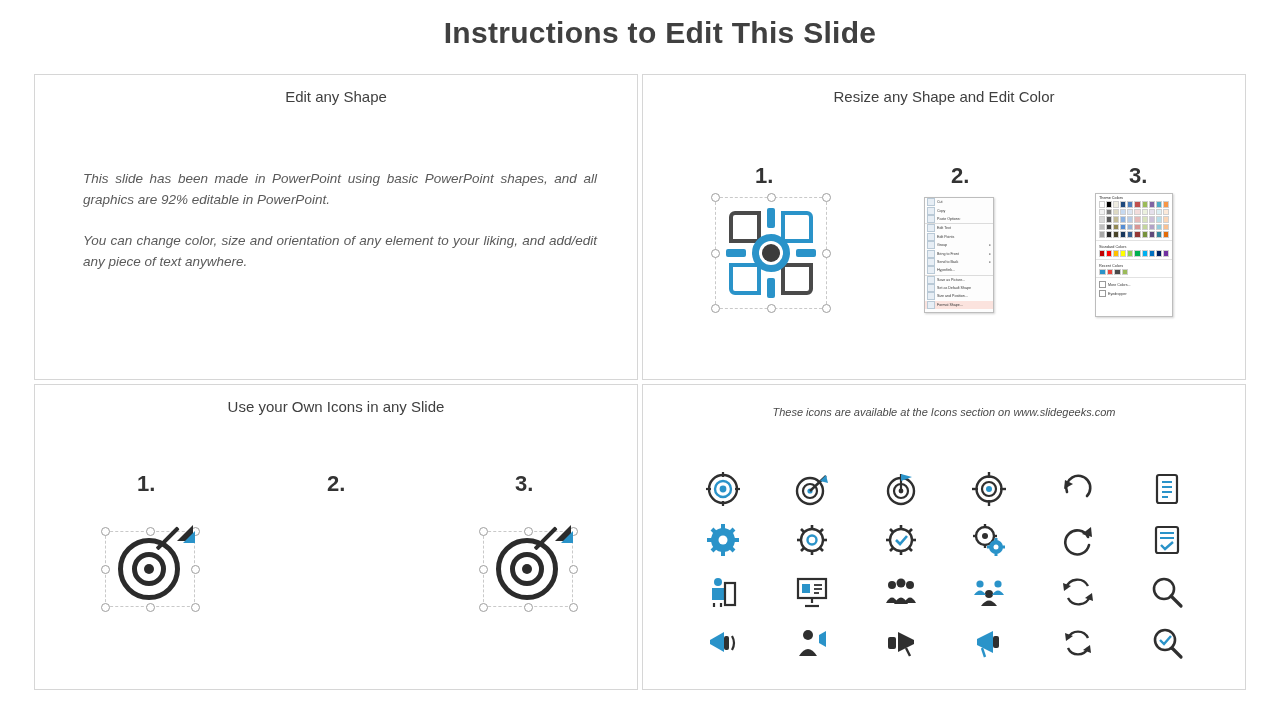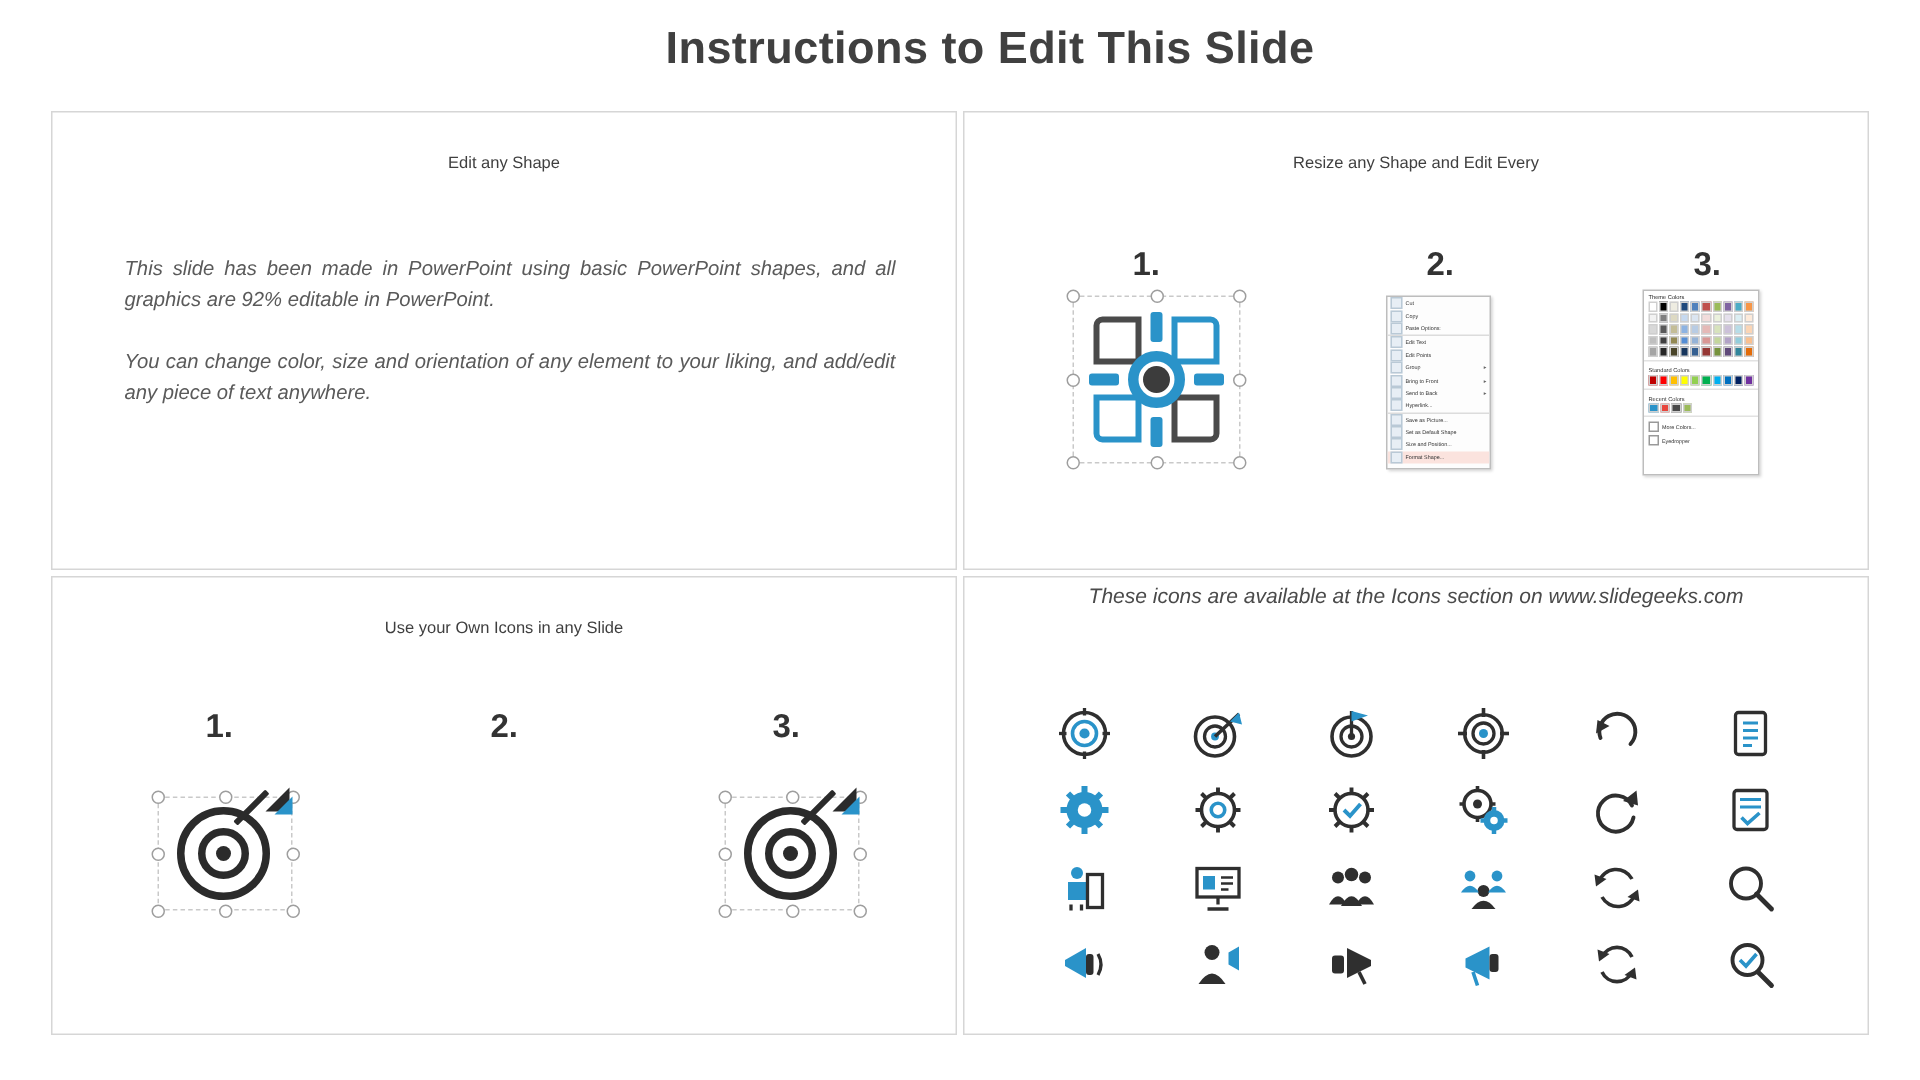--- a/index.html
+++ b/index.html
@@ -45,30 +45,30 @@
     gap: 4px 4px;
   }
   .panel {
     border: 1px solid #d6d6d6;
     background: #ffffff;
     position: relative;
     box-sizing: border-box;
   }
   .panel-title {
     text-align: center;
-    font-size: 11px;
+    font-size: 15px;
     color: #3f3f3f;
-    margin-top: 28px;
+    margin-top: 13px;
   }
   .panel-sub {
     text-align: center;
-    font-size: 14px;
+    font-size: 11px;
     color: #4a4a4a;
     font-style: italic;
-    margin-top: 4px;
+    margin-top: 21px;
   }
   
   .body-text {
     position: absolute;
     left: 48px;
     right: 40px;
     font-size: 13.5px;
     font-style: italic;
     color: #5a5a5a;
     line-height: 1.55;
@@ -303,21 +303,21 @@
 
   <div class="grid">
 
     <div class="panel">
       <div class="panel-title">Edit any Shape</div>
       <div class="body-text p1">This slide has been made in PowerPoint using basic PowerPoint shapes, and all graphics are 92% editable in PowerPoint.</div>
       <div class="body-text p2">You can change color, size and orientation of any element to your liking, and add/edit any piece of text anywhere.</div>
     </div>
 
     <div class="panel">
-      <div class="panel-title">Resize any Shape and Edit Every</div>
+      <div class="panel-title">Resize any Shape and Edit Color</div>
 
       <div class="num" style="left:112px; top:88px;">1.</div>
       <div class="num" style="left:308px; top:88px;">2.</div>
       <div class="num" style="left:486px; top:88px;">3.</div>
 
       <div class="shape-sel">
         <div class="sel-box"></div>
         <div class="handle" style="left:-4px; top:-4px;"></div>
         <div class="handle" style="left:52px; top:-4px;"></div>
         <div class="handle" style="right:-4px; top:-4px;"></div>

